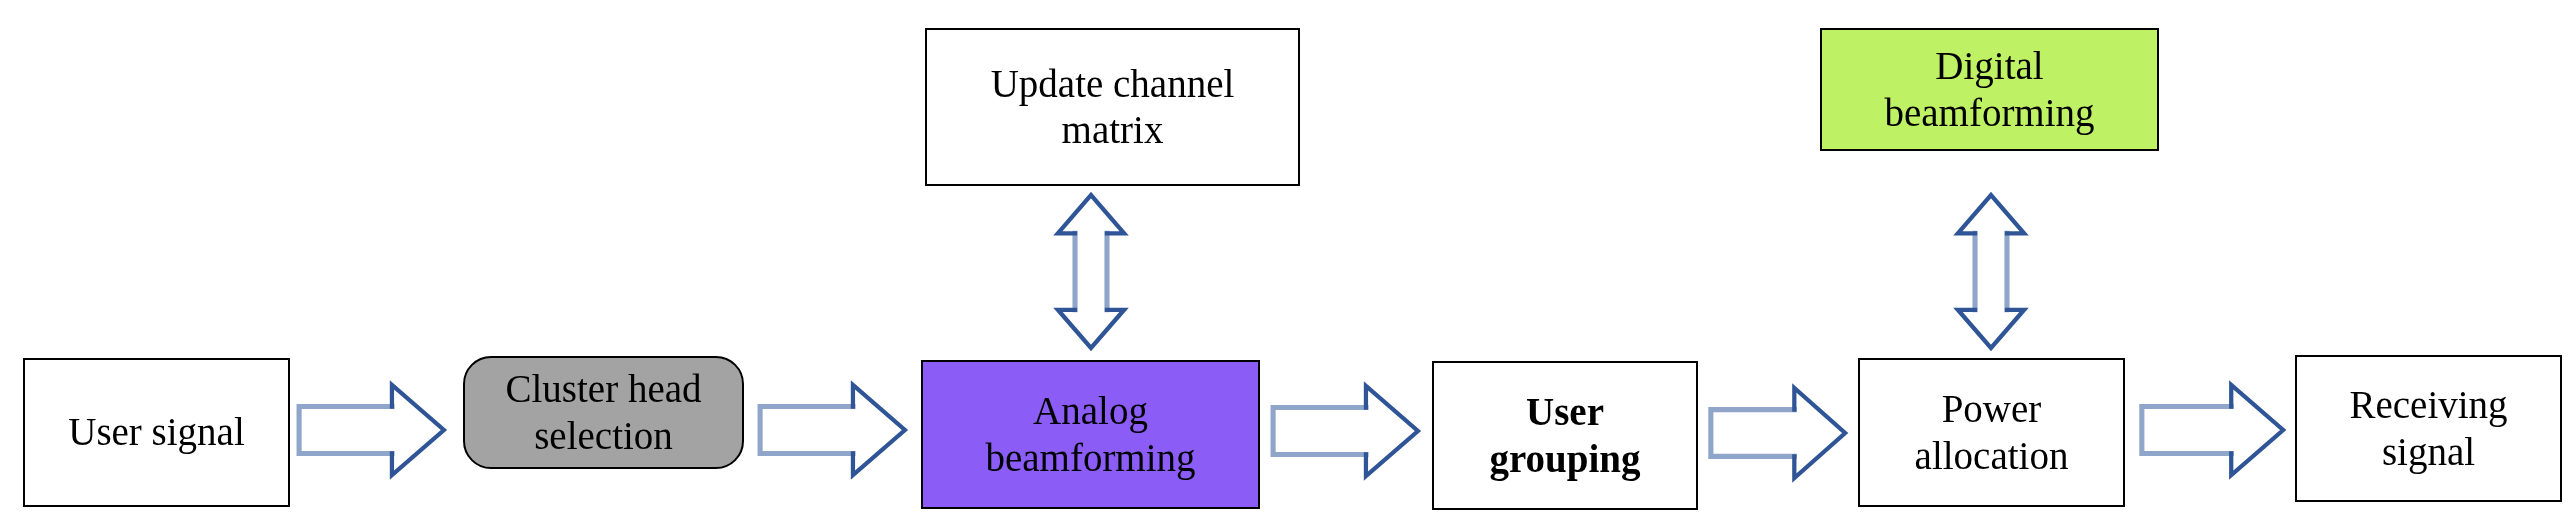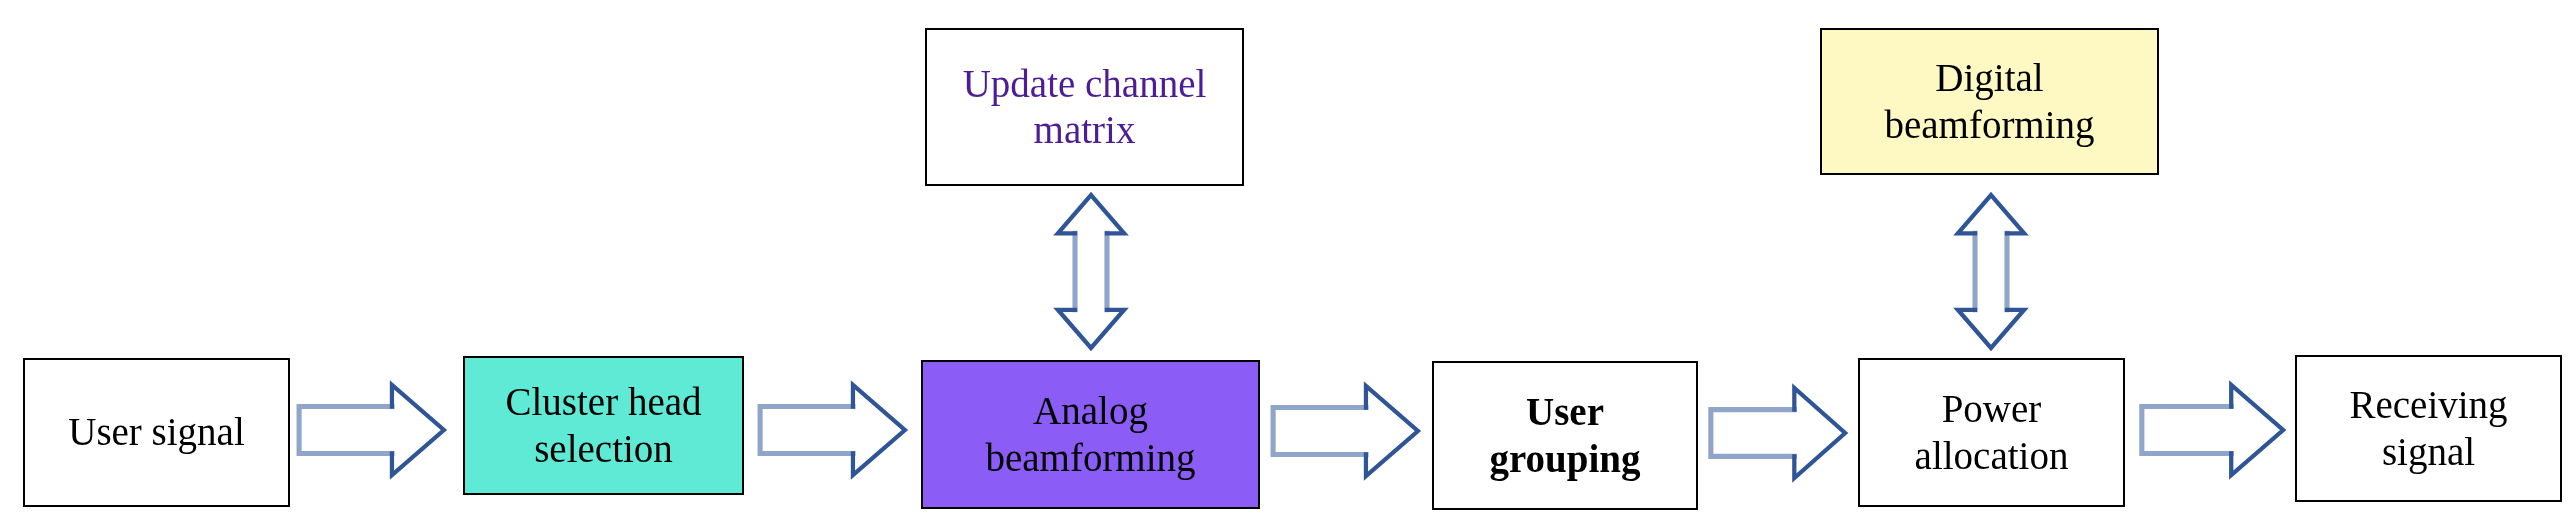--- a/index.html
+++ b/index.html
@@ -39,39 +39,39 @@
     overflow: visible;
   }
 </style>
 </head>
 <body>
 
 <div id="canvas">
 
   <div class="node" style="left: 23px; top: 358px; width: 267px; height: 149px; border-color: rgb(0, 0, 0); background: rgb(255, 255, 255); color: rgb(0, 0, 0);">User signal</div>
 
-  <div class="node" style="left: 463px; top: 356px; width: 281px; height: 139px; border-color: rgb(0, 0, 0); background: #5eead4; color: rgb(0, 0, 0);">Cluster head
+  <div class="node" style="left: 463px; top: 356px; width: 281px; height: 113px; border-color: rgb(0, 0, 0); background: #a3a3a3; color: rgb(0, 0, 0); border-radius: 28px;">Cluster head
 selection</div>
 
   <div class="node" style="left: 921px; top: 360px; width: 339px; height: 149px; border-color: rgb(0, 0, 0); background: #8b5cf6; color: rgb(0, 0, 0);">Analog
 beamforming</div>
 
   <div class="node" style="left: 1432px; top: 361px; width: 266px; height: 149px; border-color: rgb(0, 0, 0); background: rgb(255, 255, 255); color: rgb(0, 0, 0); font-weight: bold;">User
 grouping</div>
 
   <div class="node" style="left: 2295px; top: 355px; width: 267px; height: 147px; border-color: rgb(0, 0, 0); background: rgb(255, 255, 255); color: rgb(0, 0, 0);">Receiving
 signal</div>
 
   <div class="node" style="left: 1858px; top: 358px; width: 267px; height: 149px; border-color: rgb(0, 0, 0); background: rgb(255, 255, 255); color: rgb(0, 0, 0);">Power
 allocation</div>
 
-  <div class="node" style="left: 925px; top: 28px; width: 319px; height: 158px; border-color: rgb(0, 0, 0); background: rgb(255, 255, 255); color: #4c1d95;">Update channel
+  <div class="node" style="left: 925px; top: 28px; width: 375px; height: 158px; border-color: rgb(0, 0, 0); background: rgb(255, 255, 255); color: #000000;">Update channel
 matrix</div>
 
-  <div class="node" style="left: 1820px; top: 28px; width: 339px; height: 147px; border-color: rgb(0, 0, 0); background: #fef9c3; color: rgb(0, 0, 0);">Digital
+  <div class="node" style="left: 1820px; top: 28px; width: 339px; height: 123px; border-color: rgb(0, 0, 0); background: #bef264; color: rgb(0, 0, 0);">Digital
 beamforming</div>
 
   <div class="arrow" style="left: 298px; top: 384px; width: 147px; height: 92px;">
       <svg width="147" height="92" viewBox="0 0 172 108">
         <path d="M 1,26.46 L 110,26.46 M 1,81.54 L 110,81.54 M 1,26.46 L 1,81.54" fill="none" stroke="#8FA5CA" stroke-width="6" stroke-linecap="square" stroke-linejoin="miter"></path>
         <path d="M 110,26.46 L 110,1 L 171,54 L 110,107 L 110,81.54" fill="none" stroke="#2F5597" stroke-width="5" stroke-linecap="square" stroke-linejoin="miter"></path>
       </svg>
     </div>
 
   <div class="arrow" style="left: 759px; top: 384px; width: 147px; height: 92px;">

